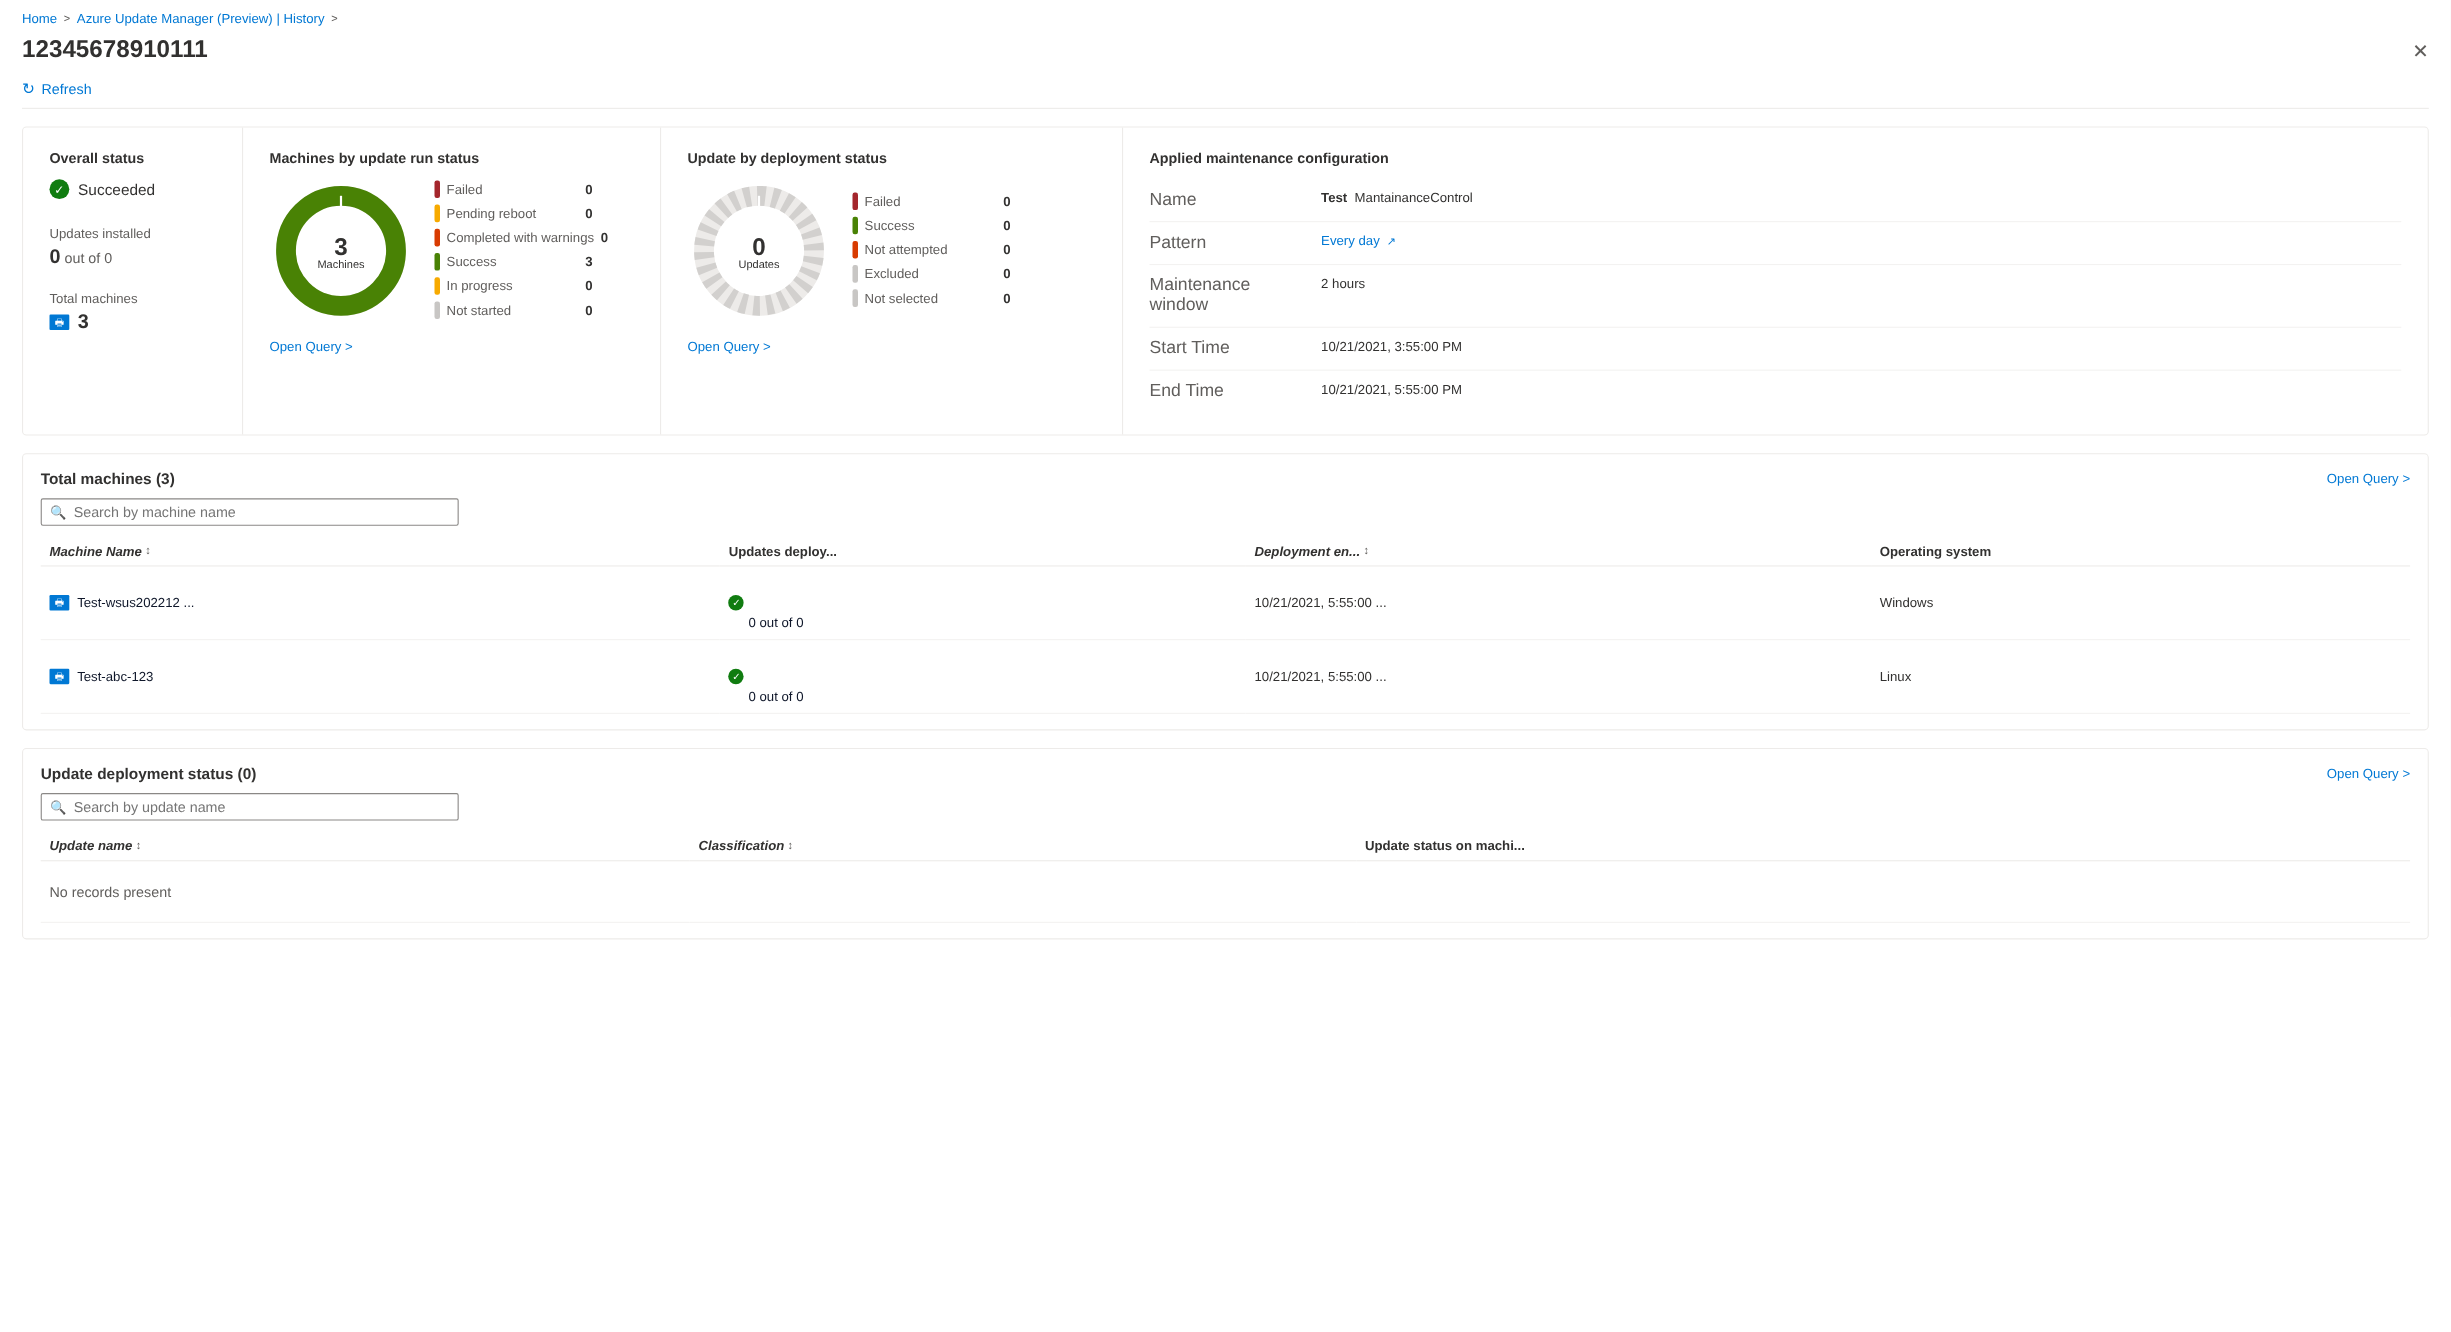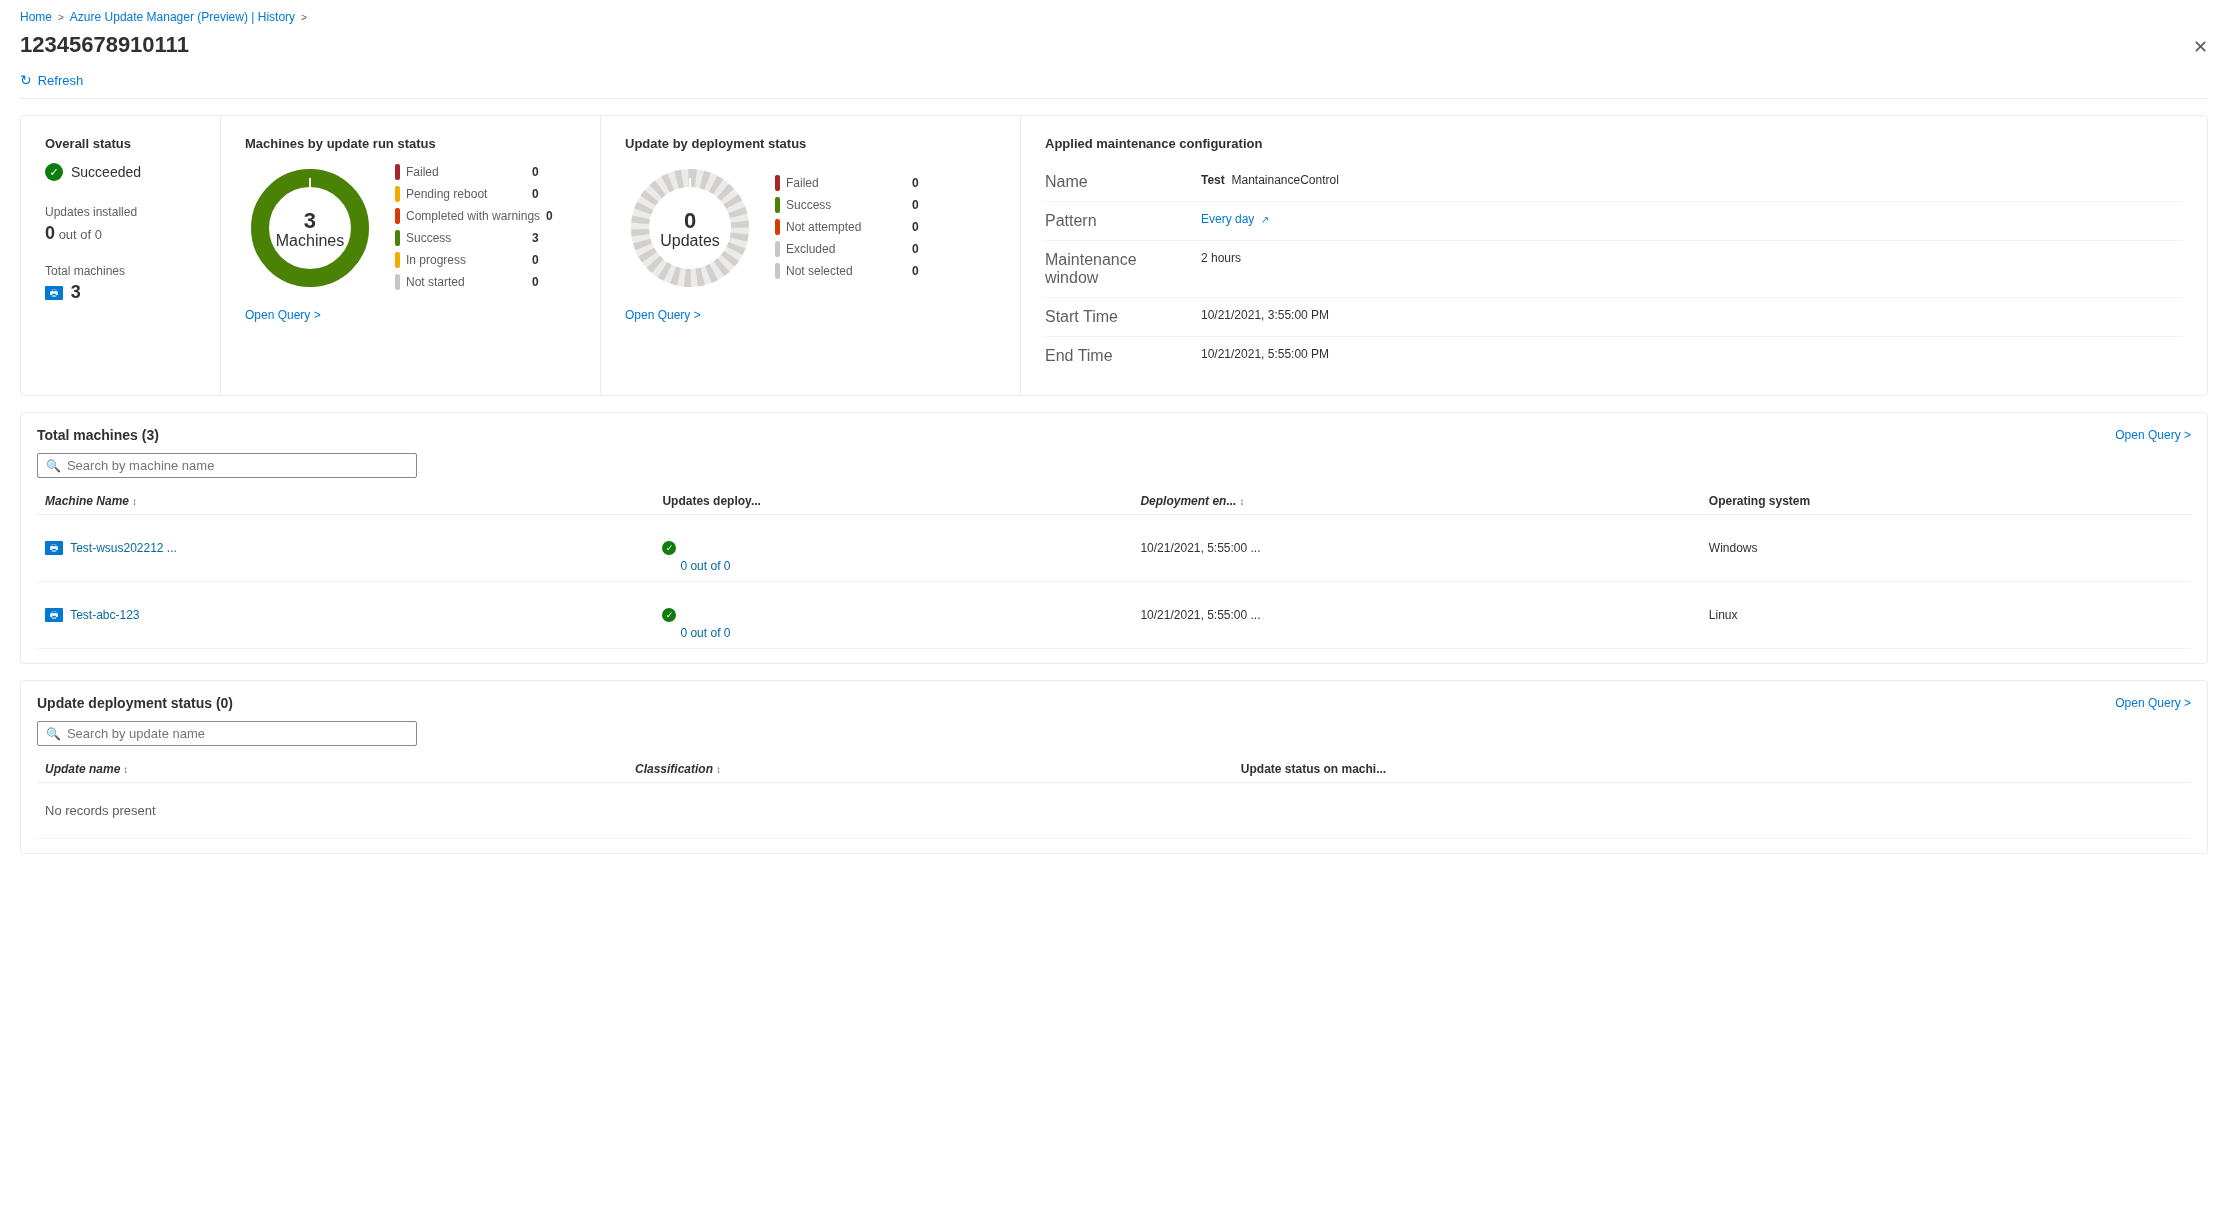--- a/index.html
+++ b/index.html
@@ -50,21 +50,21 @@
     
     .machines-panel { flex: 0 0 380px; border-right: 1px solid #edebe9; }
     .updates-panel { flex: 0 0 420px; border-right: 1px solid #edebe9; }
 
     .donut-row { display: flex; align-items: center; gap: 20px; margin-top: 10px; }
 
     .donut-container { position: relative; flex-shrink: 0; }
 
     .donut-label { position: absolute; top: 50%; left: 50%; transform: translate(-50%, -50%); text-align: center; }
     .donut-num { font-size: 22px; font-weight: 600; line-height: 1; }
-    .donut-text { font-size: 16px; color: #323130; }
+    .donut-text { font-size: 10px; color: #323130; }
 
     .legend { font-size: 12px; }
     .legend-item { display: flex; align-items: center; gap: 6px; margin-bottom: 6px; }
     .legend-bar { width: 5px; height: 16px; border-radius: 2px; flex-shrink: 0; }
     .legend-name { color: #605e5c; min-width: 120px; }
     .legend-value { font-weight: 600; color: #323130; }
 
     .open-query-link { margin-top: 12px; color: #0078d4; text-decoration: none; font-size: 12px; cursor: pointer; display: inline-block; }
 
     
@@ -90,21 +90,21 @@
     .search-box { display: flex; align-items: center; border: 1px solid #8a8886; border-radius: 2px; padding: 4px 8px; gap: 6px; margin-bottom: 10px; width: 100%; max-width: 380px; }
     .search-icon { color: #605e5c; font-size: 12px; flex-shrink: 0; }
     .search-input { border: none; outline: none; font-size: 13px; color: #605e5c; width: 100%; background: transparent; }
 
     .data-table { width: 100%; border-collapse: collapse; }
     .data-table th { text-align: left; font-size: 12px; font-weight: 600; color: #323130; padding: 6px 8px; border-bottom: 1px solid #edebe9; }
     .data-table td { font-size: 12px; padding: 8px 8px; border-bottom: 1px solid #f3f2f1; color: #323130; }
     .data-table .th-sort { display: inline-flex; align-items: center; gap: 3px; cursor: pointer; font-style: italic; }
     .sort-icon { font-size: 10px; color: #605e5c; }
 
-    .link-cell { color: #0369a1; text-decoration: none; cursor: pointer; margin-top: 36px; }
+    .link-cell { color: #0f172a; text-decoration: none; cursor: pointer; margin-top: 36px; }
 
     .success-badge { display: inline-flex; align-items: center; gap: 4px; }
     .badge-icon-green { width: 14px; height: 14px; border-radius: 50%; background: #107c10; display: flex; align-items: center; justify-content: center; color: white; font-size: 9px; flex-shrink: 0; }
 
     .no-records { color: #605e5c; font-size: 13px; padding: 12px 0; }
 
     .machine-server-icon { display: inline-block; width: 18px; height: 14px; background: #0078d4; border-radius: 1px; vertical-align: middle; margin-right: 4px; font-size: 9px; color: white; text-align: center; line-height: 14px; }
 
     
     .donut-svg { overflow: visible; }

